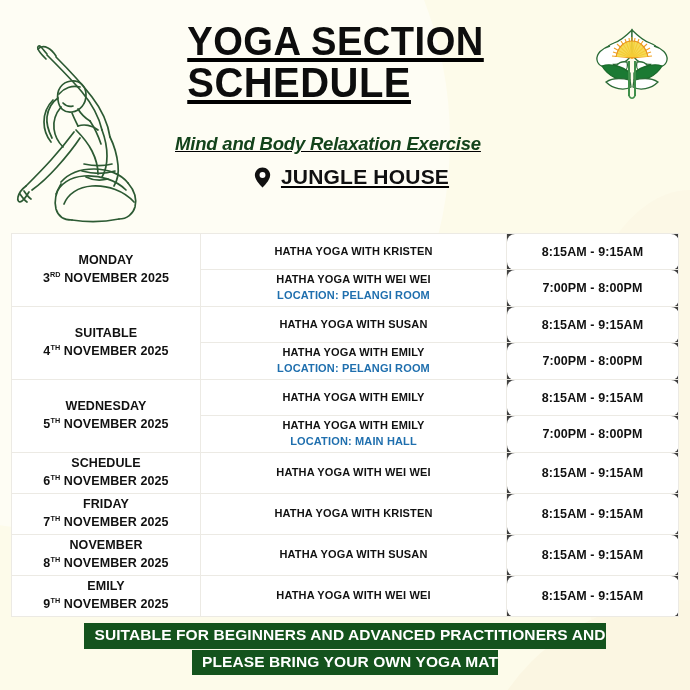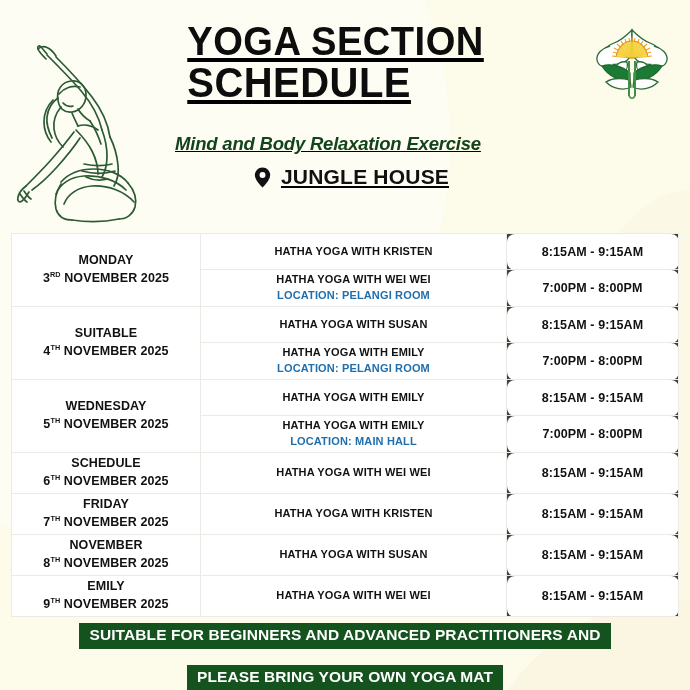--- a/index.html
+++ b/index.html
@@ -173,25 +173,25 @@
     width: 690px;
     text-align: center;
   }
   .footer-line {
     display: inline-block;
     background: #14531d;
     color: #ffffff;
     font-size: 15.5px;
     font-weight: bold;
     letter-spacing: 0.1px;
-    padding: 4px 10px 5px 10px;
+    padding: 4px 0 5px 10px;
     line-height: 1.08;
     white-space: nowrap;
   }
-  .footer-line.l2 { margin-top: 16px; }
+  .footer-line.l2 { margin-top: 1px; }
 </style>
 </head>
 <body>
 
 <div id="poster">
 
   <div class="bg-arc-left"></div>
   <div class="bg-arc-bottom2"></div>
   <div class="bg-arc-bottom"></div>
 

